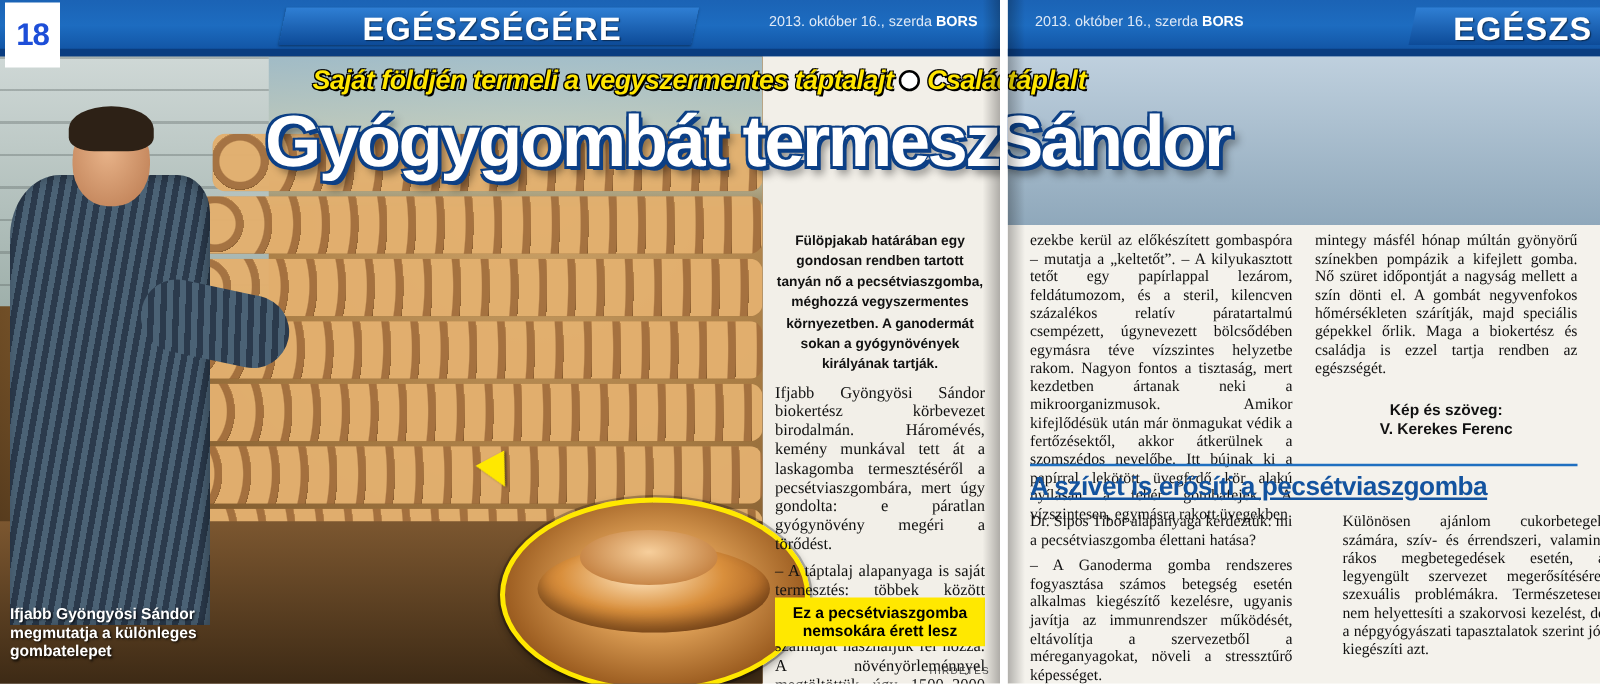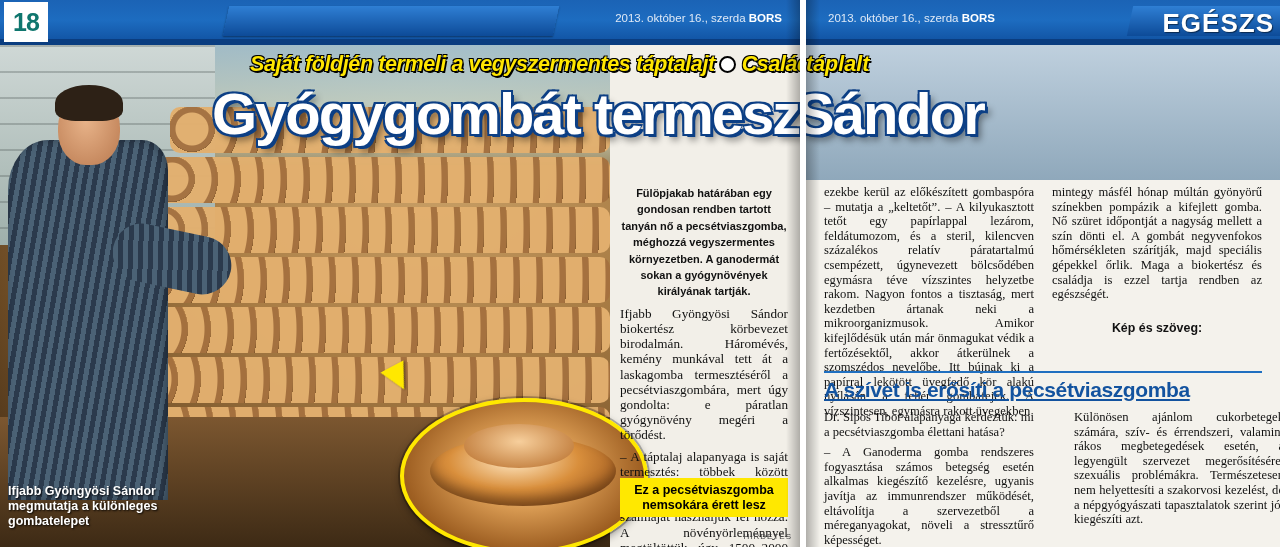--- a/index.html
+++ b/index.html
@@ -51,23 +51,23 @@
     background: linear-gradient(180deg,#1b63b5 0%, #1d6cc0 45%, #0f4f9e 100%);
   }
   .masthead:after{
     content:"";
     position:absolute; left:0; bottom:0; width:100%; height:6px;
     background:#0a3d80;
   }
   .page-num {
     position: absolute;
     left: 4px; top: 2px;
-    width: 44px; height: 40px;
+    width: 44px; height: 52px;
     background: #ffffff;
-    color: #0f766e;
+    color: #1d4ed8;
     font-family: "Liberation Sans", sans-serif;
     font-weight: bold;
     font-size: 25px;
     display: flex;
     align-items: center;
     justify-content: center;
     letter-spacing: -1px;
   }
   .egeszsegere-band {
     position: absolute;
@@ -391,20 +391,21 @@
 
     <div class="arrow"></div>
 
     <div class="inset-oval">
       <div class="cap"></div>
       <div class="cap2"></div>
     </div>
 
     <div class="masthead">
       <div class="egeszsegere-band"></div>
+      <div class="egeszsegere-text">EGÉSZSÉGÉRE</div>
       <div class="masthead-date">
         <span>2013. október 16., szerda</span>
         <b>BORS</b>
       </div>
     </div>
     <div class="page-num">18</div>
 
     <div class="kicker">
       <span>Saját földjén termeli a vegyszermentes táptalajt</span><span class="dot"></span><span>Családjának is bevált</span>
     </div>
@@ -441,20 +442,21 @@
     <div class="r-headline">Sándor</div>
 
     <div class="r-col r-col-a">
       <p>ezekbe kerül az előkészített gombaspóra – mutatja a „keltetőt”. – A kilyukasztott tetőt egy papírlappal lezárom, feldátumozom, és a steril, kilencven százalékos relatív páratartalmú csempézett, úgynevezett bölcsődében egymásra téve vízszintes helyzetbe rakom. Nagyon fontos a tisztaság, mert kezdetben ártanak neki a mikroorganizmusok. Amikor kifejlődésük után már önmagukat védik a fertőzésektől, akkor átkerülnek a szomszédos nevelőbe. Itt bújnak ki a papírral lekötött üvegfedő kör alakú nyílásán a fehér gombafejek. A vízszintesen, egymásra rakott üvegekben</p>
     </div>
 
     <div class="r-col r-col-b">
       <p>mintegy másfél hónap múltán gyönyörű színekben pompázik a kifejlett gomba. Nő szüret időpontját a nagyság mellett a szín dönti el. A gombát negyvenfokos hőmérsékleten szárítják, majd speciális gépekkel őrlik. Maga a biokertész és családja is ezzel tartja rendben az egészségét.</p>
       <div class="sig">
         <div>Kép és szöveg:</div>
+        <div>V. Kerekes Ferenc</div>
       </div>
     </div>
 
     <div class="sub-rule"></div>
     <div class="sub-head">A szívet is erősíti a pecsétviaszgomba</div>
 
     <div class="r-col sub-col-a">
       <p>Dr. Sipos Tibor alapanyaga kérdeztük: mi a pecsétviaszgomba élettani hatása?</p>
       <p>– A Ganoderma gomba rendszeres fogyasztása számos betegség esetén alkalmas kiegészítő kezelésre, ugyanis javítja az immunrendszer működését, eltávolítja a szervezetből a méreganyagokat, növeli a stressztűrő képességet.</p>
     </div>

